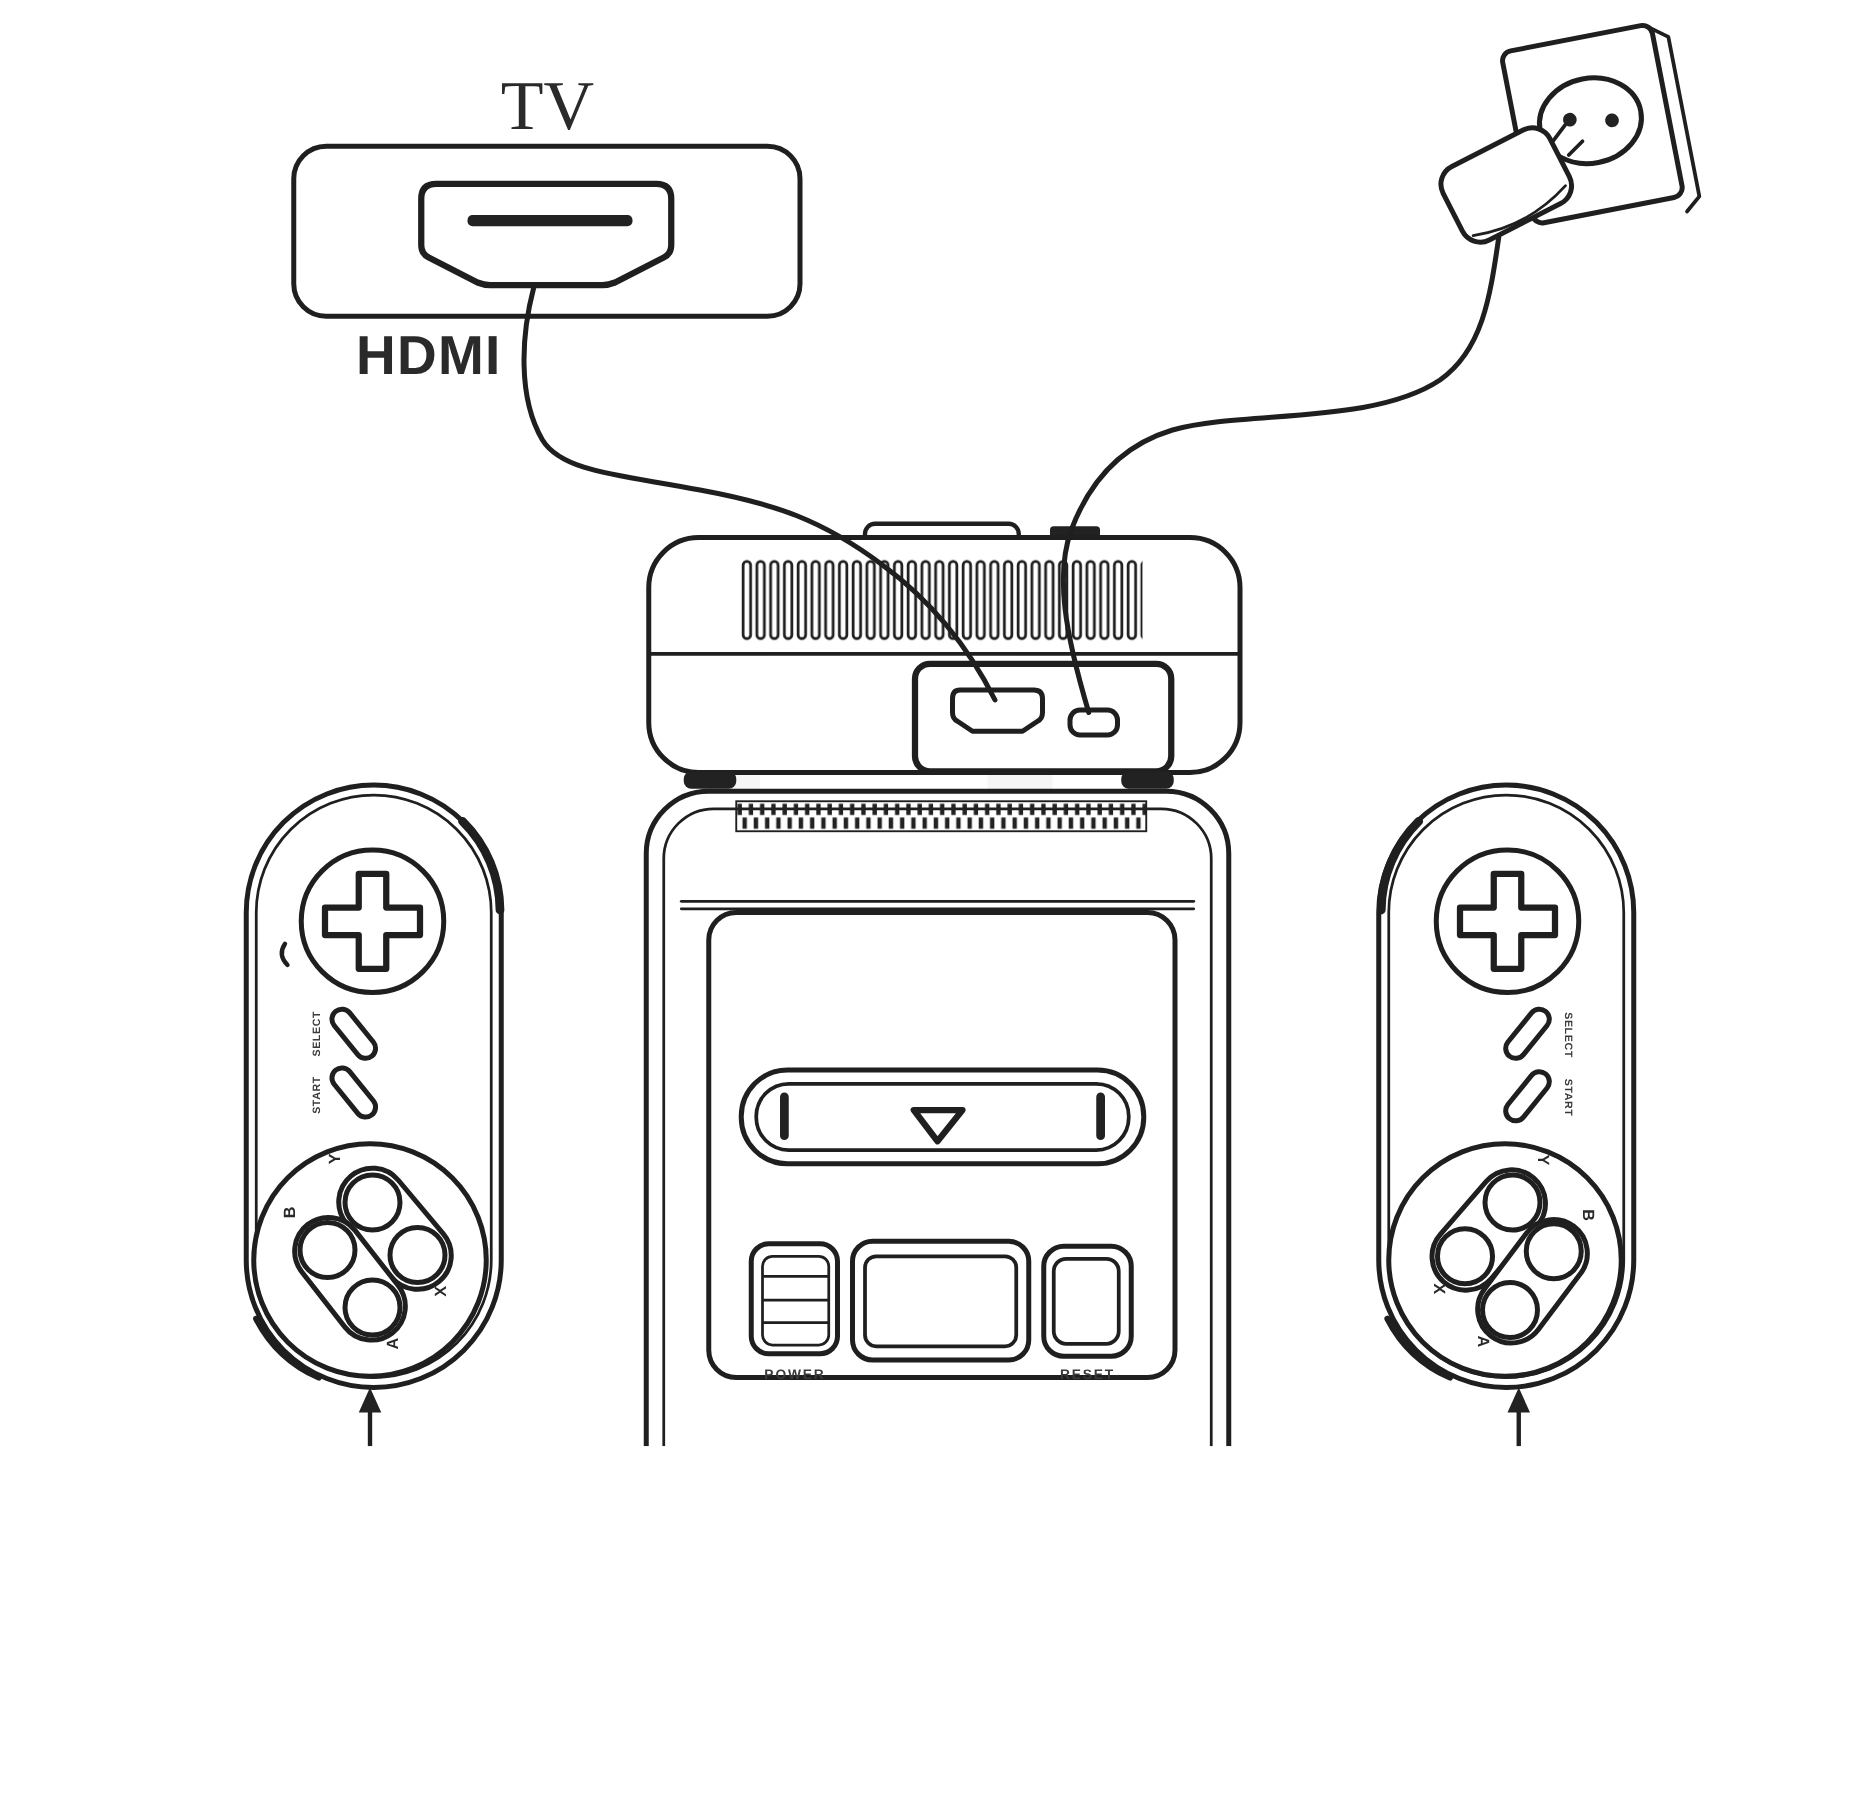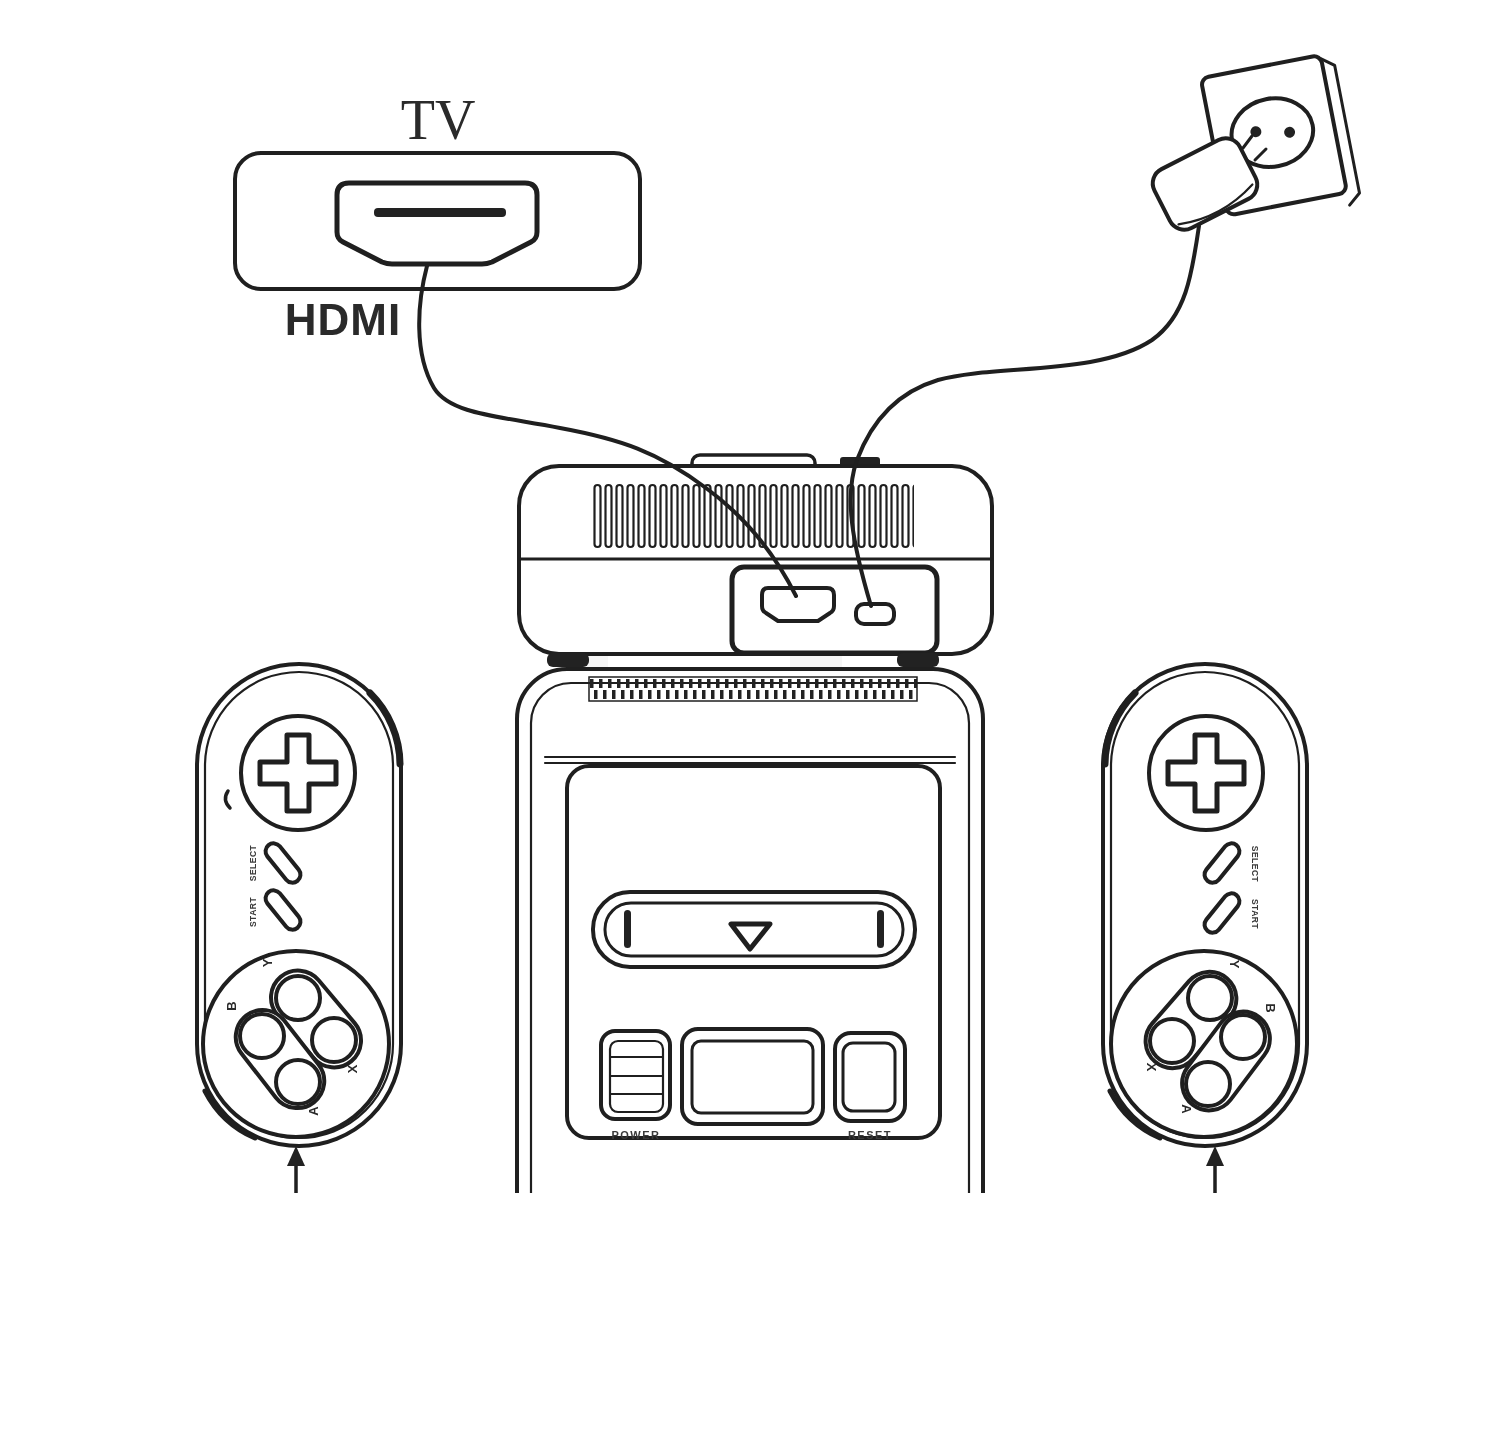--- a/index.html
+++ b/index.html
@@ -1,16 +1,16 @@
 <!DOCTYPE html>
 <html><head>
 <meta charset="utf-8">
 <style>
   html,body{margin:0;padding:0;background:#ffffff;}
-  .stage{width:1500px;height:1157px;background:#ffffff;position:relative;overflow:hidden;margin-top:36px;}
+  .stage{width:1500px;height:1157px;background:#ffffff;position:relative;overflow:hidden;}
   svg{display:block;}
   .ln{stroke:#1f1f1f;fill:none;stroke-linecap:round;stroke-linejoin:round;}
   .wf{fill:#ffffff;}
   .df{fill:#222222;stroke:none;}
   .s2{stroke-width:2.2;} .s3{stroke-width:3;} .s35{stroke-width:3.5;}
   .s4{stroke-width:4;} .s5{stroke-width:5;} .s7{stroke-width:7;}
   text{font-family:"Liberation Sans", sans-serif;}
   .tv-label{font-family:"Liberation Serif", serif;font-size:56px;fill:#2a2a2a;}
   .hdmi-label{font-size:44px;font-weight:600;letter-spacing:1px;fill:#2a2a2a;}
   .small-label{font-size:11px;font-weight:bold;letter-spacing:1.5px;fill:#3a3a3a;}

